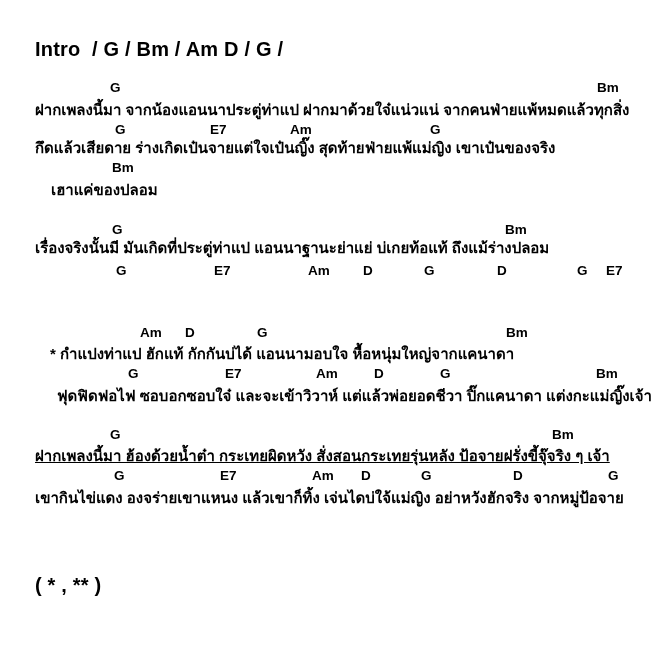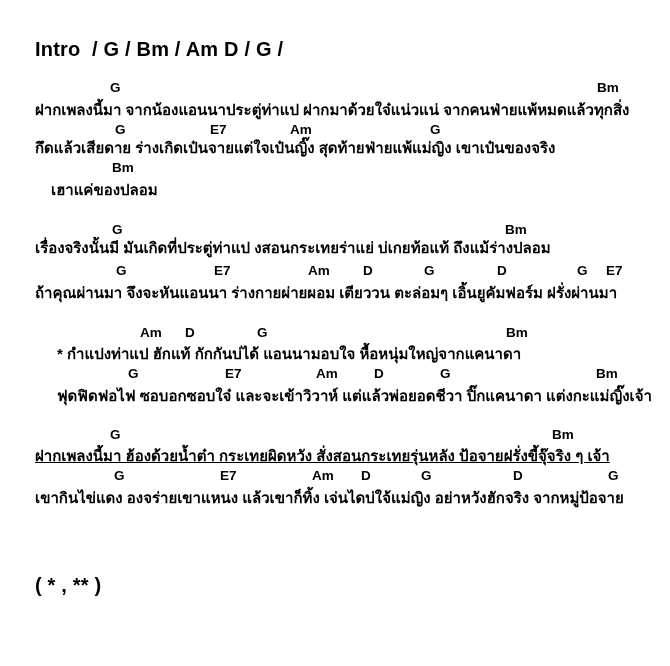--- a/index.html
+++ b/index.html
@@ -57,39 +57,38 @@
     </div>
     <div class="lyric" style="top: 136px; left: 35px;">กึดแล้วเสียดาย ร่างเกิดเป๋นจายแต่ใจเป๋นญิ๊ง สุดท้ายฟ่ายแพ้แม่ญิง เขาเป๋นของจริง</div>
     <div class="chord-row" style="top: 160px;">
       <span class="chord" style="left: 112px;">Bm</span>
     </div>
     <div class="lyric" style="top: 178px; left: 51px;">เฮาแค่ของปลอม</div>
     <div class="chord-row" style="top: 222px;">
       <span class="chord" style="left: 112px;">G</span>
       <span class="chord" style="left: 505px;">Bm</span>
     </div>
-    <div class="lyric" style="top: 236px; left: 35px;">เรื่องจริงนั้นมี มันเกิดที่ประตู่ท่าแป งสอนกระเทยร่าแย่ บ่เกยท้อแท้ ถึงแม้ร่างปลอม</div>
+    <div class="lyric" style="top: 236px; left: 35px;">เรื่องจริงนั้นมี มันเกิดที่ประตู่ท่าแป แอนนาฐานะย่าแย่ บ่เกยท้อแท้ ถึงแม้ร่างปลอม</div>
     <div class="chord-row" style="top: 263px;">
       <span class="chord" style="left: 116px;">G</span>
       <span class="chord" style="left: 214px;">E7</span>
       <span class="chord" style="left: 308px;">Am</span>
       <span class="chord" style="left: 363px;">D</span>
       <span class="chord" style="left: 424px;">G</span>
       <span class="chord" style="left: 497px;">D</span>
       <span class="chord" style="left: 577px;">G</span>
       <span class="chord" style="left: 606px;">E7</span>
     </div>
-    <div class="lyric" style="top: 281px; left: 35px;">ถ้าคุณผ่านมา จึงจะหันแอนนา ร่างกายผ่ายผอม เตียววน ตะล่อมๆ เอิ้นยูคัมฟอร์ม ฝรั่งผ่านมา</div>
     <div class="chord-row" style="top: 325px;">
       <span class="chord" style="left: 140px;">Am</span>
       <span class="chord" style="left: 185px;">D</span>
       <span class="chord" style="left: 257px;">G</span>
       <span class="chord" style="left: 506px;">Bm</span>
     </div>
-    <div class="lyric" style="top: 342px; left: 57px;">* กำแปงท่าแป ฮักแท้ กักกันบ่ได้ แอนนามอบใจ หื้อหนุ่มใหญ่จากแคนาดา</div>
+    <div class="lyric" style="top: 342px; left: 50px;">* กำแปงท่าแป ฮักแท้ กักกันบ่ได้ แอนนามอบใจ หื้อหนุ่มใหญ่จากแคนาดา</div>
     <div class="chord-row" style="top: 366px;">
       <span class="chord" style="left: 128px;">G</span>
       <span class="chord" style="left: 225px;">E7</span>
       <span class="chord" style="left: 316px;">Am</span>
       <span class="chord" style="left: 374px;">D</span>
       <span class="chord" style="left: 440px;">G</span>
       <span class="chord" style="left: 596px;">Bm</span>
     </div>
     <div class="lyric" style="top: 384px; left: 57px;">ฟุดฟิดฟอไฟ ซอบอกซอบใจ๋ และจะเข้าวิวาห์ แต่แล้วพ่อยอดชีวา ปิ๊กแคนาดา แต่งกะแม่ญิ๊งเจ้า</div>
     <div class="chord-row" style="top: 427px;">

